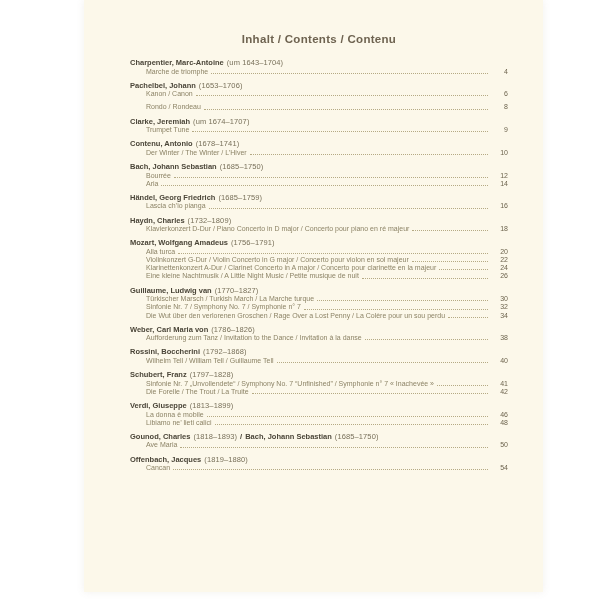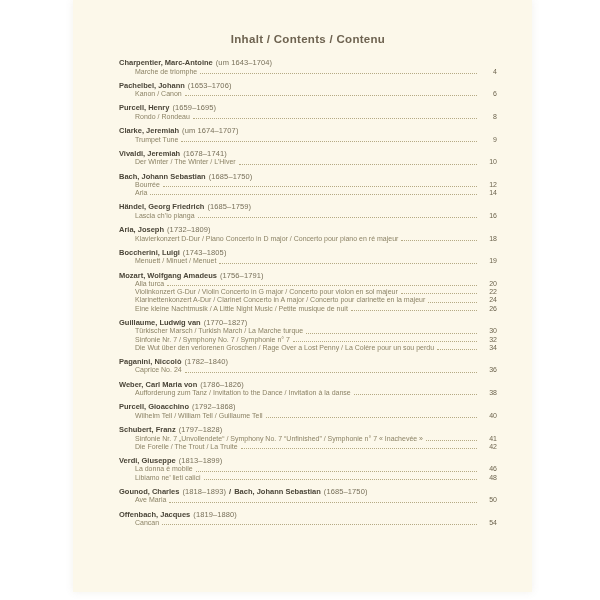--- a/index.html
+++ b/index.html
@@ -2,21 +2,21 @@
 <html><head>
 <meta charset="utf-8">
 <style>
   html,body{margin:0;padding:0;}
   body{
     width:600px;height:600px;position:relative;overflow:hidden;
     background:#ffffff;
     font-family:"Liberation Sans", sans-serif;
   }
   .paper{
-    position:absolute;left:73px;top:0;width:459px;height:592px;
+    position:absolute;left:84px;top:0;width:459px;height:592px;
     background:#fcf8ea;
     box-shadow:0 0 8px rgba(120,110,80,0.10);
   }
   .content{position:absolute;left:46px;top:33px;width:378px;}
   .title{
     font-size:11.5px;font-weight:600;text-align:center;color:#6e6350;
     margin:0 0 13px 0;letter-spacing:0.3px;
   }
   .e{margin-bottom:5px;}
   .cl{font-size:7.5px;line-height:9.5px;color:#4a4538;font-weight:700;}
@@ -47,39 +47,38 @@
     <div class="e">
       <div class="cl"><span class="c">Pachelbel, Johann</span><span class="d">(1653–1706)</span></div>
       <div class="wl">
           <span class="w">Kanon / Canon</span>
           <span class="ld"></span>
           <span class="p">6</span>
         </div>
     </div>
 
     <div class="e">
-      <div class="cl"><span class="c">Purcell, Henry</span><span class="d">(1659–1695)</span></div>
       <div class="wl">
           <span class="w">Rondo / Rondeau</span>
           <span class="ld"></span>
           <span class="p">8</span>
         </div>
     </div>
 
     <div class="e">
       <div class="cl"><span class="c">Clarke, Jeremiah</span><span class="d">(um 1674–1707)</span></div>
       <div class="wl">
           <span class="w">Trumpet Tune</span>
           <span class="ld"></span>
           <span class="p">9</span>
         </div>
     </div>
 
     <div class="e">
-      <div class="cl"><span class="c">Vivaldi, Jeremiah</span><span class="d">(1678–1741)</span></div>
+      <div class="cl"><span class="c">Contenu, Antonio</span><span class="d">(1678–1741)</span></div>
       <div class="wl">
           <span class="w">Der Winter / The Winter / L’Hiver</span>
           <span class="ld"></span>
           <span class="p">10</span>
         </div>
     </div>
 
     <div class="e">
       <div class="cl"><span class="c">Bach, Johann Sebastian</span><span class="d">(1685–1750)</span></div>
       <div class="wl">
@@ -97,36 +96,28 @@
     <div class="e">
       <div class="cl"><span class="c">Händel, Georg Friedrich</span><span class="d">(1685–1759)</span></div>
       <div class="wl">
           <span class="w">Lascia ch’io pianga</span>
           <span class="ld"></span>
           <span class="p">16</span>
         </div>
     </div>
 
     <div class="e">
-      <div class="cl"><span class="c">Aria, Joseph</span><span class="d">(1732–1809)</span></div>
+      <div class="cl"><span class="c">Haydn, Charles</span><span class="d">(1732–1809)</span></div>
       <div class="wl">
           <span class="w">Klavierkonzert D-Dur / Piano Concerto in D major / Concerto pour piano en ré majeur</span>
           <span class="ld"></span>
           <span class="p">18</span>
         </div>
     </div>
 
-    <div class="e">
-      <div class="cl"><span class="c">Boccherini, Luigi</span><span class="d">(1743–1805)</span></div>
-      <div class="wl">
-          <span class="w">Menuett / Minuet / Menuet</span>
-          <span class="ld"></span>
-          <span class="p">19</span>
-        </div>
-    </div>
 
     <div class="e">
       <div class="cl"><span class="c">Mozart, Wolfgang Amadeus</span><span class="d">(1756–1791)</span></div>
       <div class="wl">
           <span class="w">Alla turca</span>
           <span class="ld"></span>
           <span class="p">20</span>
         </div>
       <div class="wl">
           <span class="w">Violinkonzert G-Dur / Violin Concerto in G major / Concerto pour violon en sol majeur</span>
@@ -157,40 +148,32 @@
           <span class="ld"></span>
           <span class="p">32</span>
         </div>
       <div class="wl">
           <span class="w">Die Wut über den verlorenen Groschen / Rage Over a Lost Penny / La Colère pour un sou perdu</span>
           <span class="ld"></span>
           <span class="p">34</span>
         </div>
     </div>
 
-    <div class="e">
-      <div class="cl"><span class="c">Paganini, Niccolò</span><span class="d">(1782–1840)</span></div>
-      <div class="wl">
-          <span class="w">Caprice No. 24</span>
-          <span class="ld"></span>
-          <span class="p">36</span>
-        </div>
-    </div>
 
     <div class="e">
       <div class="cl"><span class="c">Weber, Carl Maria von</span><span class="d">(1786–1826)</span></div>
       <div class="wl">
           <span class="w">Aufforderung zum Tanz / Invitation to the Dance / Invitation à la danse</span>
           <span class="ld"></span>
           <span class="p">38</span>
         </div>
     </div>
 
     <div class="e">
-      <div class="cl"><span class="c">Purcell, Gioacchino</span><span class="d">(1792–1868)</span></div>
+      <div class="cl"><span class="c">Rossini, Boccherini</span><span class="d">(1792–1868)</span></div>
       <div class="wl">
           <span class="w">Wilhelm Tell / William Tell / Guillaume Tell</span>
           <span class="ld"></span>
           <span class="p">40</span>
         </div>
     </div>
 
     <div class="e">
       <div class="cl"><span class="c">Schubert, Franz</span><span class="d">(1797–1828)</span></div>
       <div class="wl">

